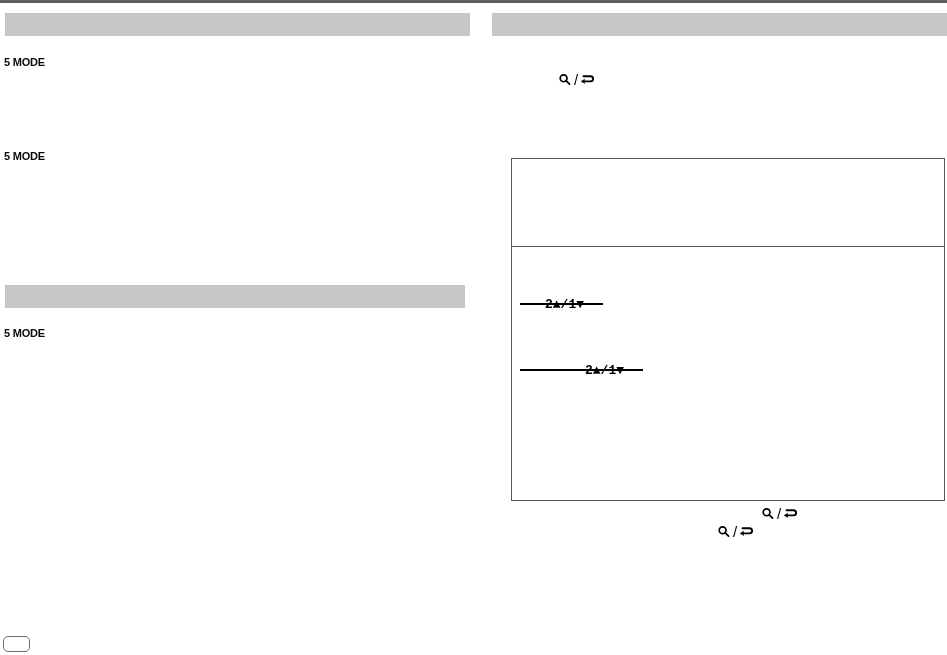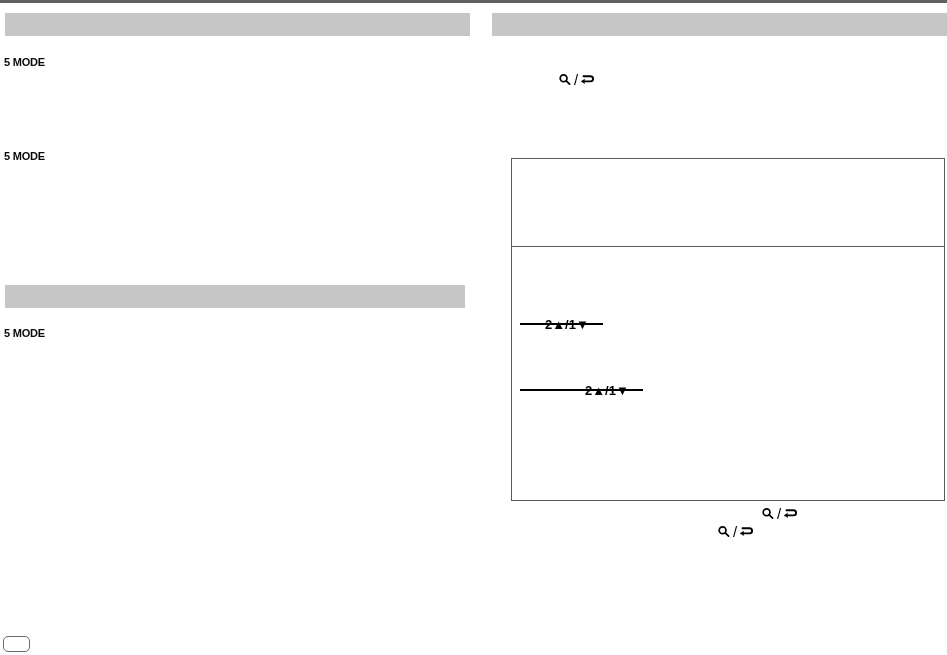--- a/index.html
+++ b/index.html
@@ -118,27 +118,26 @@
     align-items: flex-end;
     white-space: nowrap;
   }
   .step-row .rule {
     display: block;
     height: 2px;
     background: #000000;
     margin-bottom: 6px;
   }
   .step-row .keys {
-    font-family: Liberation Sans, sans-serif;
+    font-family: Liberation Mono, monospace;
     font-weight: bold;
     font-size: 13px;
     line-height: 1;
     color: #000;
     margin-left: -58px;
-    margin-top: 20px;
   }
   .step-row.sr-1 { left: 520px; top: 298px; }
   .step-row.sr-1 .rule { width: 83px; }
   .step-row.sr-2 { left: 520px; top: 364px; }
   .step-row.sr-2 .rule { width: 123px; }
 
   
   .page-badge {
     position: absolute;
     left: 3px;

